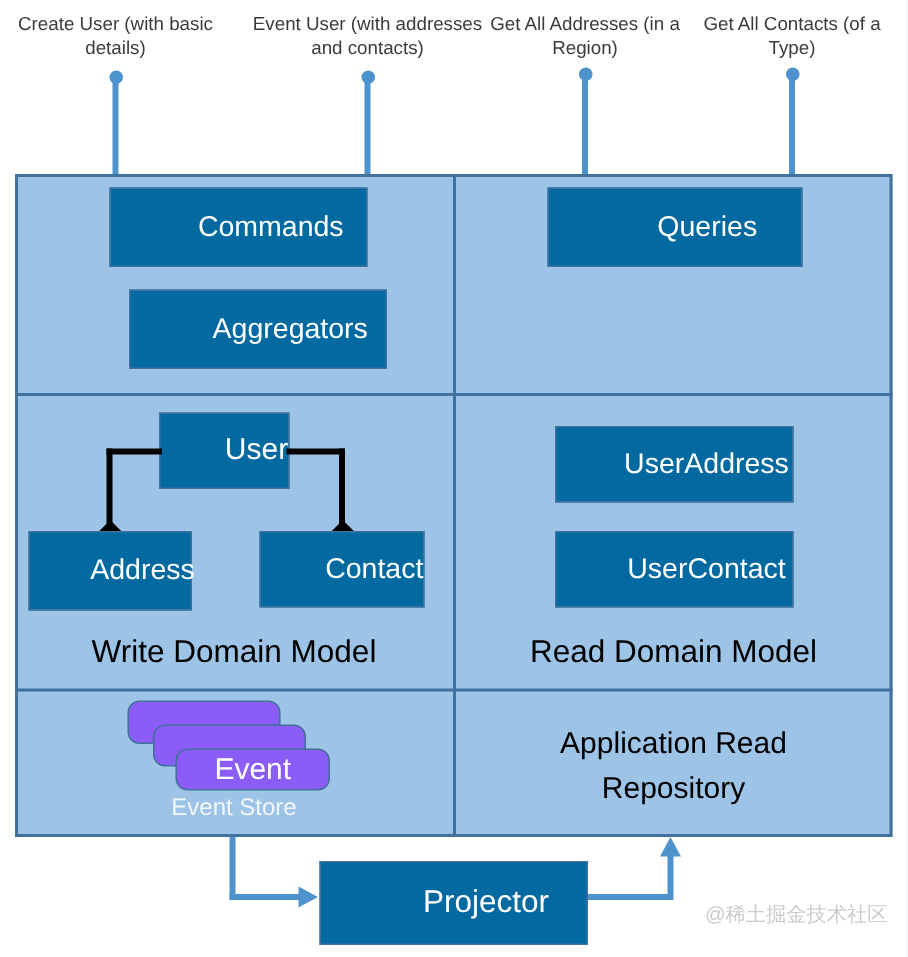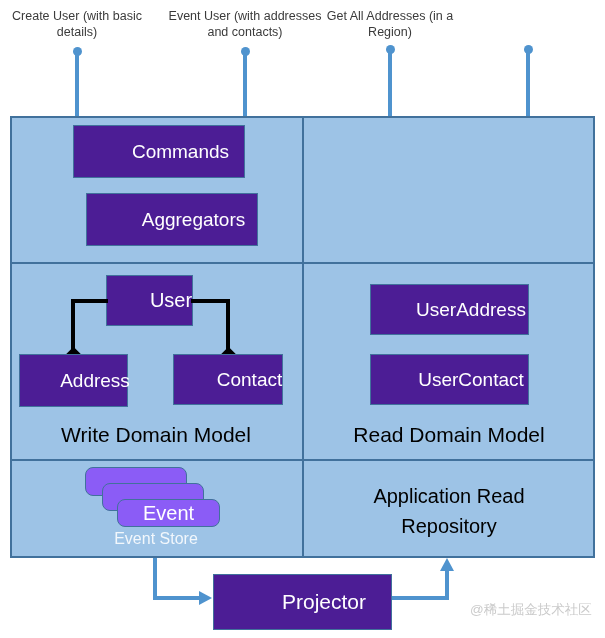--- a/index.html
+++ b/index.html
@@ -13,21 +13,21 @@
   }
   .dot{position:absolute;width:9px;height:9px;border-radius:50%;background:#4F93CE;}
   .stub{position:absolute;width:4px;background:#4F93CE;}
   .mainbox{
     position:absolute;left:10px;top:116px;width:585px;height:442px;
     background:#9DC3E6;border:2px solid #41719C;box-sizing:border-box;
   }
   .divider-v{position:absolute;left:302px;top:116px;width:2px;height:442px;background:#41719C;}
   .divider-h{position:absolute;left:10px;width:585px;height:2px;background:#41719C;}
   .bluebox{
-    position:absolute;background:#4c1d95;border:1.5px solid #41719C;box-sizing:border-box;
+    position:absolute;background:#0369a1;border:1.5px solid #41719C;box-sizing:border-box;
     display:flex;align-items:center;justify-content:center;
     color:#ffffff;font-size:19px;padding-left:43px;
   }
   .domainlabel{
     position:absolute;color:#000000;font-size:21px;text-align:center;
   }
   .eventcard{
     position:absolute;background:#8b5cf6;border:1.5px solid #41719C;box-sizing:border-box;
     border-radius:8px;display:flex;align-items:center;justify-content:center;
     color:#ffffff;font-size:20px;
@@ -49,37 +49,39 @@
   .watermark{position:absolute;color:#cbcbcb;font-size:13.5px;}
 </style>
 </head>
 <body>
 
 <div id="stage">
 
   <div class="toplabel" style="left:7px;top:8px;width:140px;">Create User (with basic details)</div>
   <div class="toplabel" style="left:167px;top:8px;width:156px;">Event User (with addresses and contacts)</div>
   <div class="toplabel" style="left:322px;top:8px;width:136px;">Get All Addresses (in a Region)</div>
+  <div class="toplabel" style="left:460px;top:8px;width:136px;">Get All Contacts (of a Type)</div>
 
   <div class="dot" style="left:72.5px;top:47px;"></div>
   <div class="stub" style="left:75px;top:52px;height:64px;"></div>
   <div class="dot" style="left:240.5px;top:47px;"></div>
   <div class="stub" style="left:243px;top:52px;height:64px;"></div>
   <div class="dot" style="left:385.5px;top:45px;"></div>
   <div class="stub" style="left:388px;top:50px;height:66px;"></div>
   <div class="dot" style="left:523.5px;top:45px;"></div>
   <div class="stub" style="left:526px;top:50px;height:66px;"></div>
 
   <div class="mainbox"></div>
   <div class="divider-v"></div>
   <div class="divider-h" style="top:262px;"></div>
   <div class="divider-h" style="top:459px;"></div>
 
   <div class="bluebox" style="left:73px;top:125px;width:172px;height:53px;">Commands</div>
   <div class="bluebox" style="left:73px;top:193px;width:172px;height:53px;margin-left:13px;">Aggregators</div>
+  <div class="bluebox" style="left:365px;top:125px;width:170px;height:53px;">Queries</div>
 
   <div class="bluebox" style="left:106px;top:275px;width:87px;height:51px;font-size:20px;">User</div>
   <div class="black-line" style="left:71px;top:299px;width:37px;height:4px;"></div>
   <div class="black-line" style="left:71px;top:299px;width:4px;height:51px;"></div>
   <div class="diamond" style="left:67.5px;top:349px;"></div>
   <div class="black-line" style="left:191px;top:299px;width:39px;height:4px;"></div>
   <div class="black-line" style="left:226px;top:299px;width:4px;height:51px;"></div>
   <div class="diamond" style="left:222.5px;top:349px;"></div>
   <div class="bluebox" style="left:19px;top:354px;width:109px;height:53px;">Address</div>
   <div class="bluebox" style="left:173px;top:354px;width:110px;height:51px;">Contact</div>

